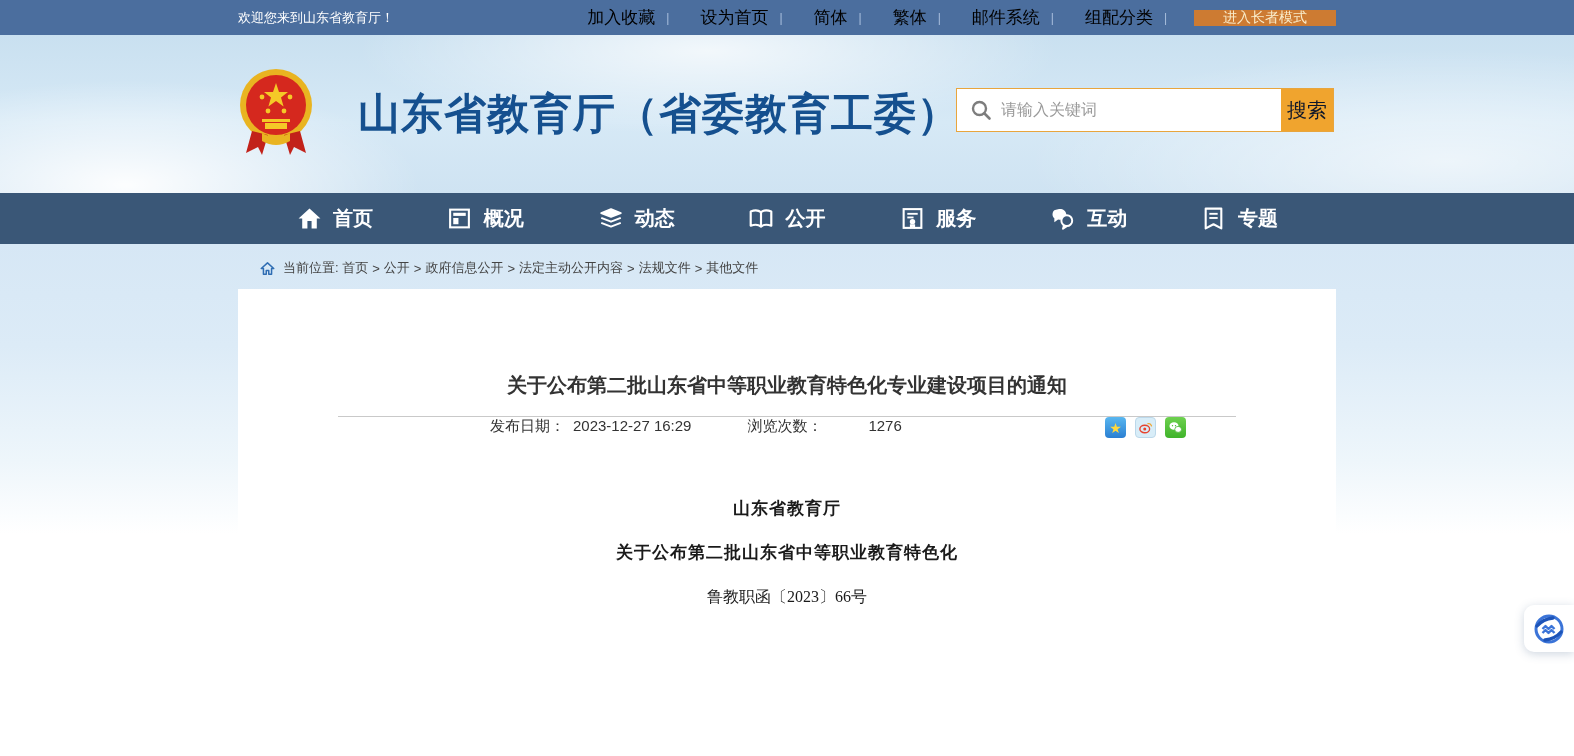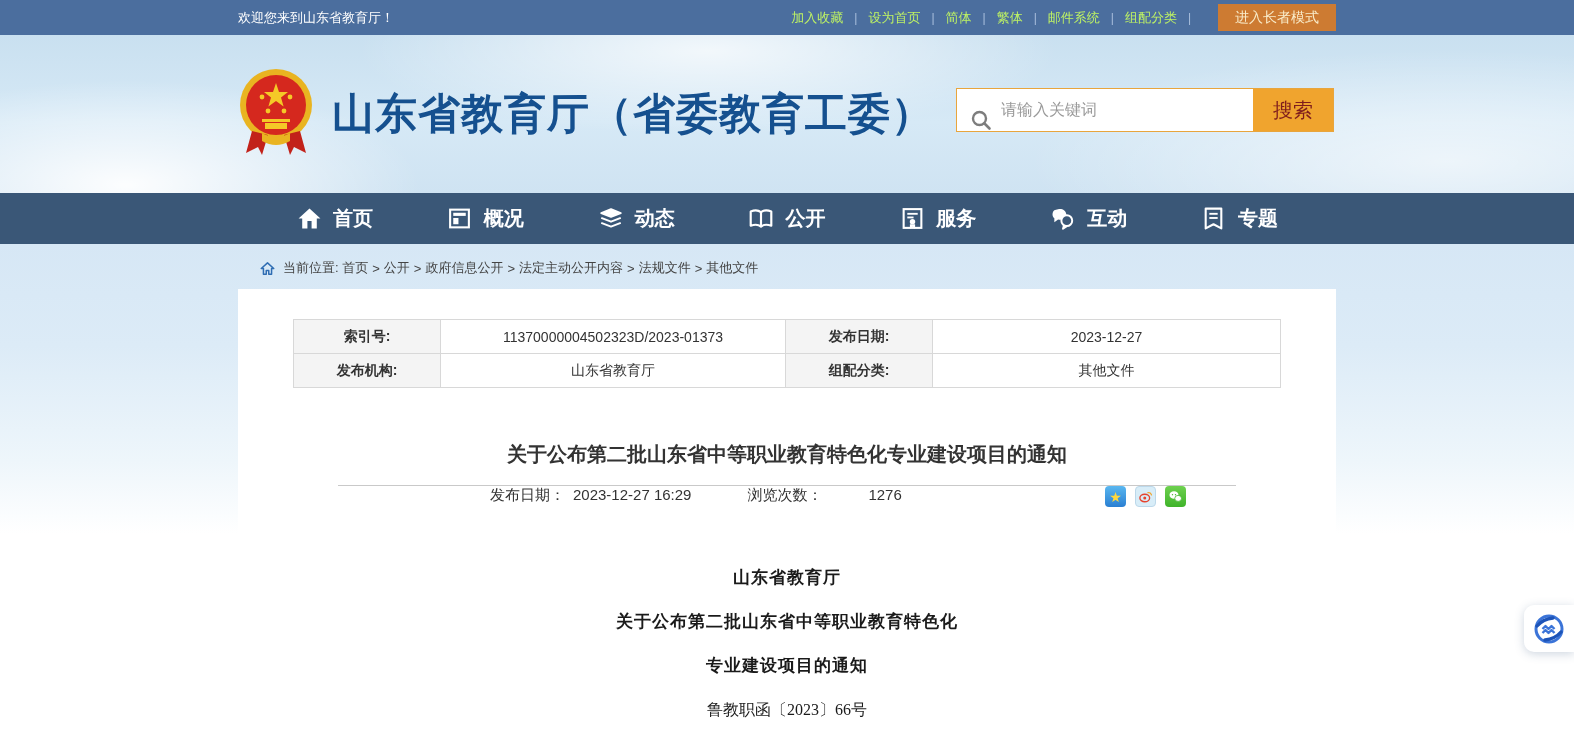--- a/index.html
+++ b/index.html
@@ -4,40 +4,40 @@
 <style>
   * { margin:0; padding:0; box-sizing:border-box; }
   html,body { background:#fff; }
   body { font-family:"Liberation Sans","DejaVu Sans",sans-serif; }
   .page { position:relative; width:1574px; height:756px; overflow:hidden; background:#fff; margin:0 auto; }
 
   
   .topbar { height:35px; background:#4b6e9e; display:flex; align-items:center; justify-content:space-between; padding:0 238px; }
   .topbar-welcome { color:#fff; font-size:13px; }
   .topbar-right { display:flex; align-items:center; height:100%; }
-  .topbar-link { color:#bef264; font-size:13px; cursor:pointer; white-space:nowrap; }
+  .topbar-link { color:#000000; font-size:17px; cursor:pointer; white-space:nowrap;margin-left:20px; }
   .topbar-sep { color:#a9bfdd; font-size:12px; margin:0 11px; }
-  .elder-btn { margin-left:16px; height:27px; padding:0 17px; background:#cd7b32; color:#f9ecca; font-size:14px; display:flex; align-items:center; cursor:pointer; }
+  .elder-btn { margin-left:16px; height:16px; padding:0 29px; background:#cd7b32; color:#f9ecca; font-size:14px; display:flex; align-items:center; cursor:pointer; }
 
   
   .header { position:relative; height:158px;
     background:
       radial-gradient(ellipse 420px 150px at 8% 95%, rgba(255,255,255,.95), rgba(255,255,255,0) 70%),
       radial-gradient(ellipse 500px 120px at 45% 10%, rgba(255,255,255,.75), rgba(255,255,255,0) 70%),
       radial-gradient(ellipse 600px 160px at 92% 80%, rgba(255,255,255,.6), rgba(255,255,255,0) 70%),
       linear-gradient(180deg,#c9e0f0 0%,#d6e9f6 55%,#cfe3f2 100%);
   }
-  .header-inner { width:1098px; margin:0 auto; height:100%; position:relative; display:flex; align-items:center; }
+  .header-inner { width:1098px; margin:0 auto; height:100%; position:relative; display:flex; align-items:center;gap:26px; }
   .emblem { width:76px; height:94px; margin-right:18px; flex:0 0 auto; }
   .site-title { font-size:42px; font-weight:bold; color:#15508f; letter-spacing:1px; white-space:nowrap; }
   .search-box { position:absolute; right:2px; top:53px; width:378px; height:44px; display:flex; background:#fff; border:1px solid #e8a53d; }
-  .search-left { flex:1; display:flex; align-items:flex-end; padding-left:13px; }
+  .search-left { flex:1; display:flex; align-items:center; padding-left:13px; }
   .search-input { border:none; outline:none; flex:1; height:100%; font-size:16px; color:#333; margin-left:9px; }
   .search-input::placeholder { color:#9a9a9a; }
-  .search-btn { width:80px; height:100%; border:none; background:#f0a42e; color:#7f1d1d; font-size:20px; cursor:pointer; }
+  .search-btn { width:52px; height:100%; border:none; background:#f0a42e; color:#0f172a; font-size:20px; cursor:pointer; }
 
   
   .nav { height:51px; background:#3a5777; }
   .nav-inner { width:1098px; height:100%; margin:0 auto; display:flex; align-items:center; justify-content:space-between; padding:0 58px; }
   .nav-item { display:flex; align-items:center; gap:11px; cursor:pointer; }
   .nav-item .ico { width:26px; height:26px; display:flex; align-items:center; justify-content:center; }
   .nav-label { color:#fff; font-size:20px; font-weight:bold; }
 
   
   .content-area { position:relative; height:512px; }
@@ -220,36 +220,20 @@
       <span class="crumb-sep">&gt;</span>
       <span class="crumb-item">法定主动公开内容</span>
       <span class="crumb-sep">&gt;</span>
       <span class="crumb-item">法规文件</span>
       <span class="crumb-sep">&gt;</span>
       <span class="crumb-item">其他文件</span>
     </div>
 
     <div class="card">
 
-      <table class="info-table">
-        <tbody>
-            <tr>
-          <td class="lbl">索引号:</td>
-          <td class="val-wide">11370000004502323D/2023-01373</td>
-          <td class="lbl">发布日期:</td>
-          <td>2023-12-27</td>
-        </tr>
-        <tr>
-          <td class="lbl">发布机构:</td>
-          <td class="val-wide">山东省教育厅</td>
-          <td class="lbl">组配分类:</td>
-          <td>其他文件</td>
-        </tr>
-      </tbody>
-        </table>
 
       <div class="article-title">关于公布第二批山东省中等职业教育特色化专业建设项目的通知</div>
       <div class="divider"></div>
 
       <div class="meta-row">
         <span>发布日期：</span>
         <span class="meta-val">2023-12-27 16:29</span>
         <span class="views-lbl">浏览次数：</span>
         <span class="views-val">1276</span>
         <span class="share-box">
@@ -268,21 +252,20 @@
               <circle cx="6" cy="7.5" r="0.9" fill="#3fb32a"></circle>
               <circle cx="10" cy="7.5" r="0.9" fill="#3fb32a"></circle>
             </svg>
           </span>
         </span>
       </div>
 
       <div class="article-body">
         <div class="body-line">山东省教育厅</div>
         <div class="body-line">关于公布第二批山东省中等职业教育特色化</div>
-        <div class="body-line">专业建设项目的通知</div>
         <div class="body-line doc-number">鲁教职函〔2023〕66号</div>
       </div>
 
     </div>
   </div>
 
   <div class="float-widget">
     <svg width="32" height="32" viewBox="0 0 32 32">
       <circle cx="16" cy="16" r="13" fill="none" stroke="#3b74d8" stroke-width="3"></circle>
       <path d="M4 13 Q10 6 20 5" fill="none" stroke="#1d54b8" stroke-width="3.4" stroke-linecap="round"></path>

